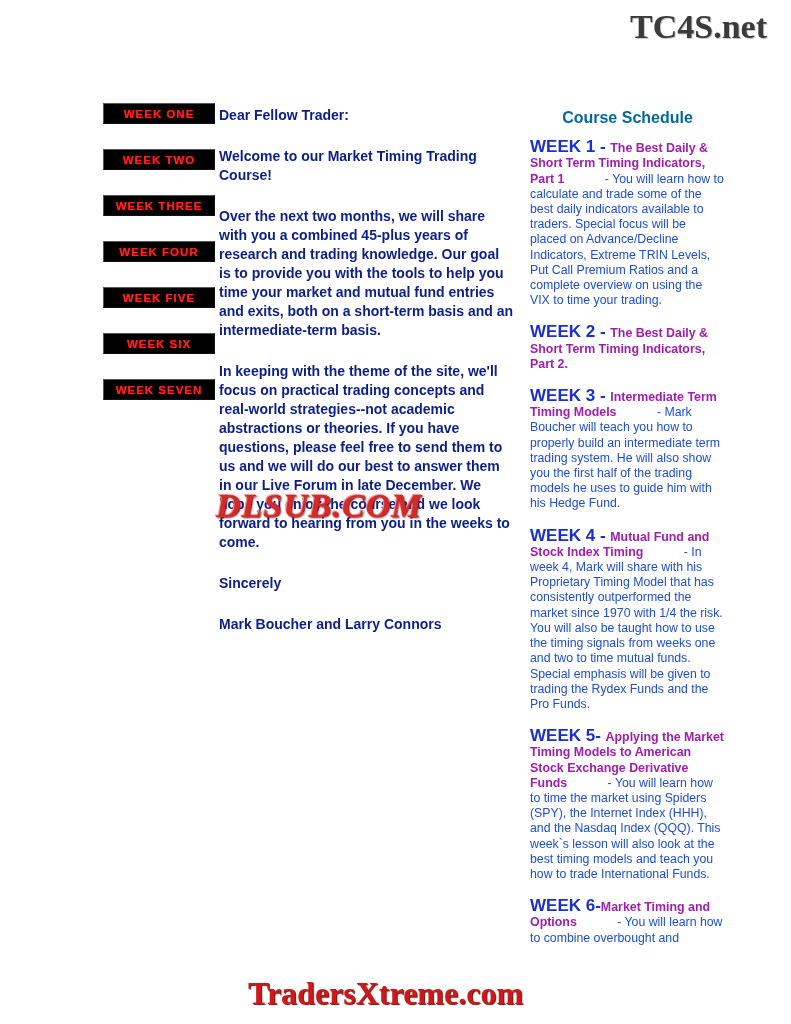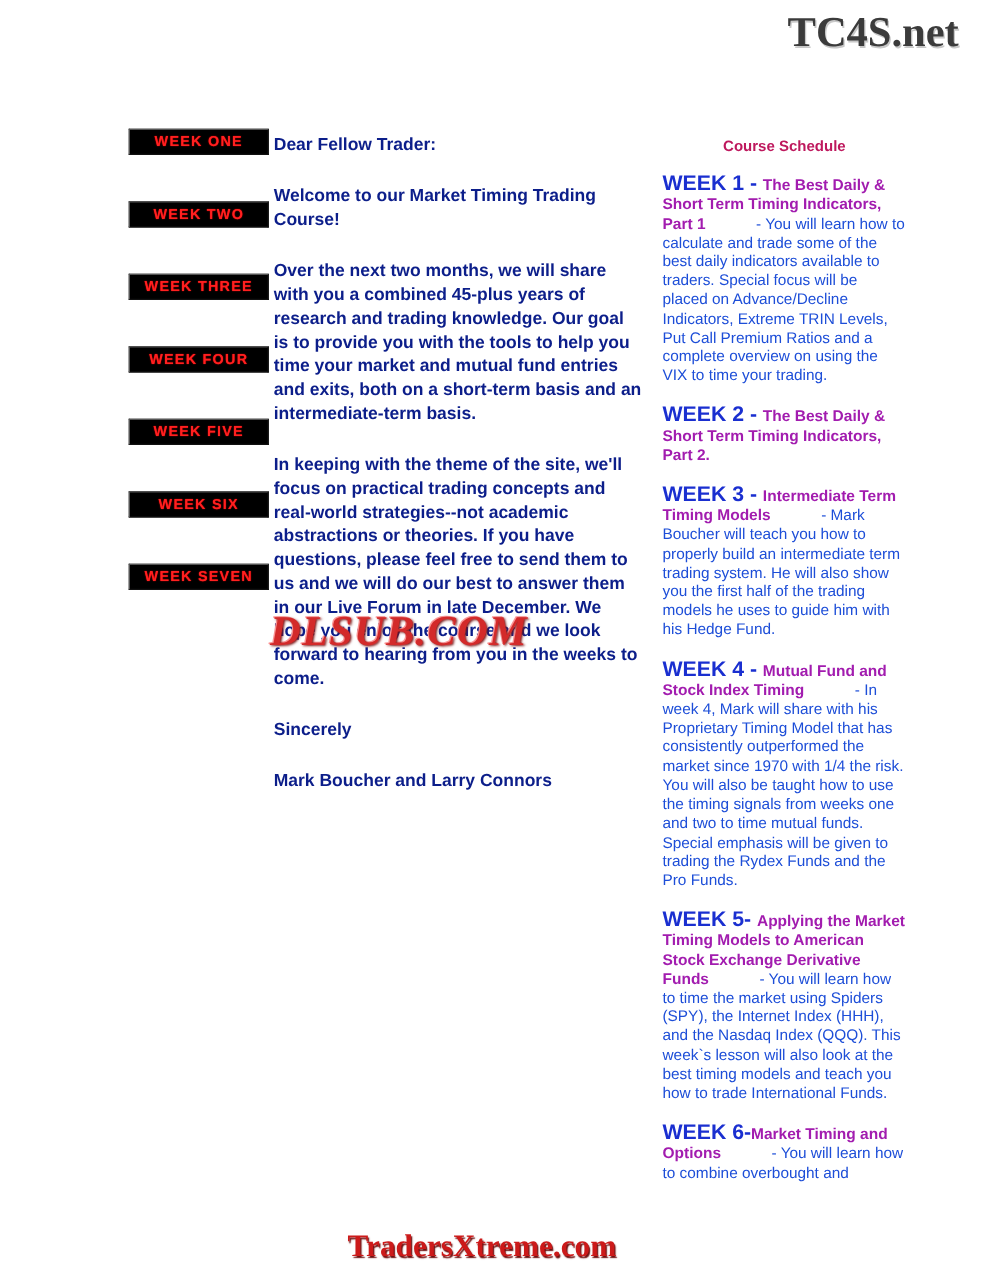--- a/index.html
+++ b/index.html
@@ -54,21 +54,21 @@
     letter-spacing: 1px;
     display: flex;
     align-items: center;
     justify-content: center;
     box-sizing: border-box;
     margin-bottom: 0;
     cursor: pointer;
     text-shadow: 0 0 1px #ff0000;
   }
   .week-slot {
-    height: 58px;
+    height: 46px;
   }
   
   .letter {
     position: absolute;
     left: 219px;
     top: 106px;
     width: 295px;
     color: #0c1e8a;
     font-size: 14px;
     font-weight: bold;
@@ -82,23 +82,23 @@
     position: absolute;
     left: 530px;
     top: 110px;
     width: 195px;
     font-size: 12.3px;
     line-height: 15.2px;
     color: #000000;
   }
   .schedule-title {
     text-align: center;
-    color: #be185d;
-    font-weight: bold;
-    font-size: 12px;
+    color: #0369a1;
+    font-weight: bold;
+    font-size: 16px;
     margin-bottom: 14px;
   }
   .sched-item {
     margin-bottom: 16px;
   }
   .wk-label {
     color: #1a2fd0;
     font-weight: bold;
     font-size: 17px;
   }
@@ -125,21 +125,21 @@
     pointer-events: none;
     font-style: italic;
   }
   .wm-footer {
     position: absolute;
     left: 0;
     right: 0;
     bottom: 12px;
     text-align: center;
     font-family: "Liberation Serif", serif;
-    font-size: 25px;
+    font-size: 32px;
     font-weight: bold;
     color: #cc1a1a;
     text-shadow: 1px 1px 1px #6d0d0d;
     padding-right: 20px;
     box-sizing: border-box;
   }
 </style>
 </head>
 <body>
 

